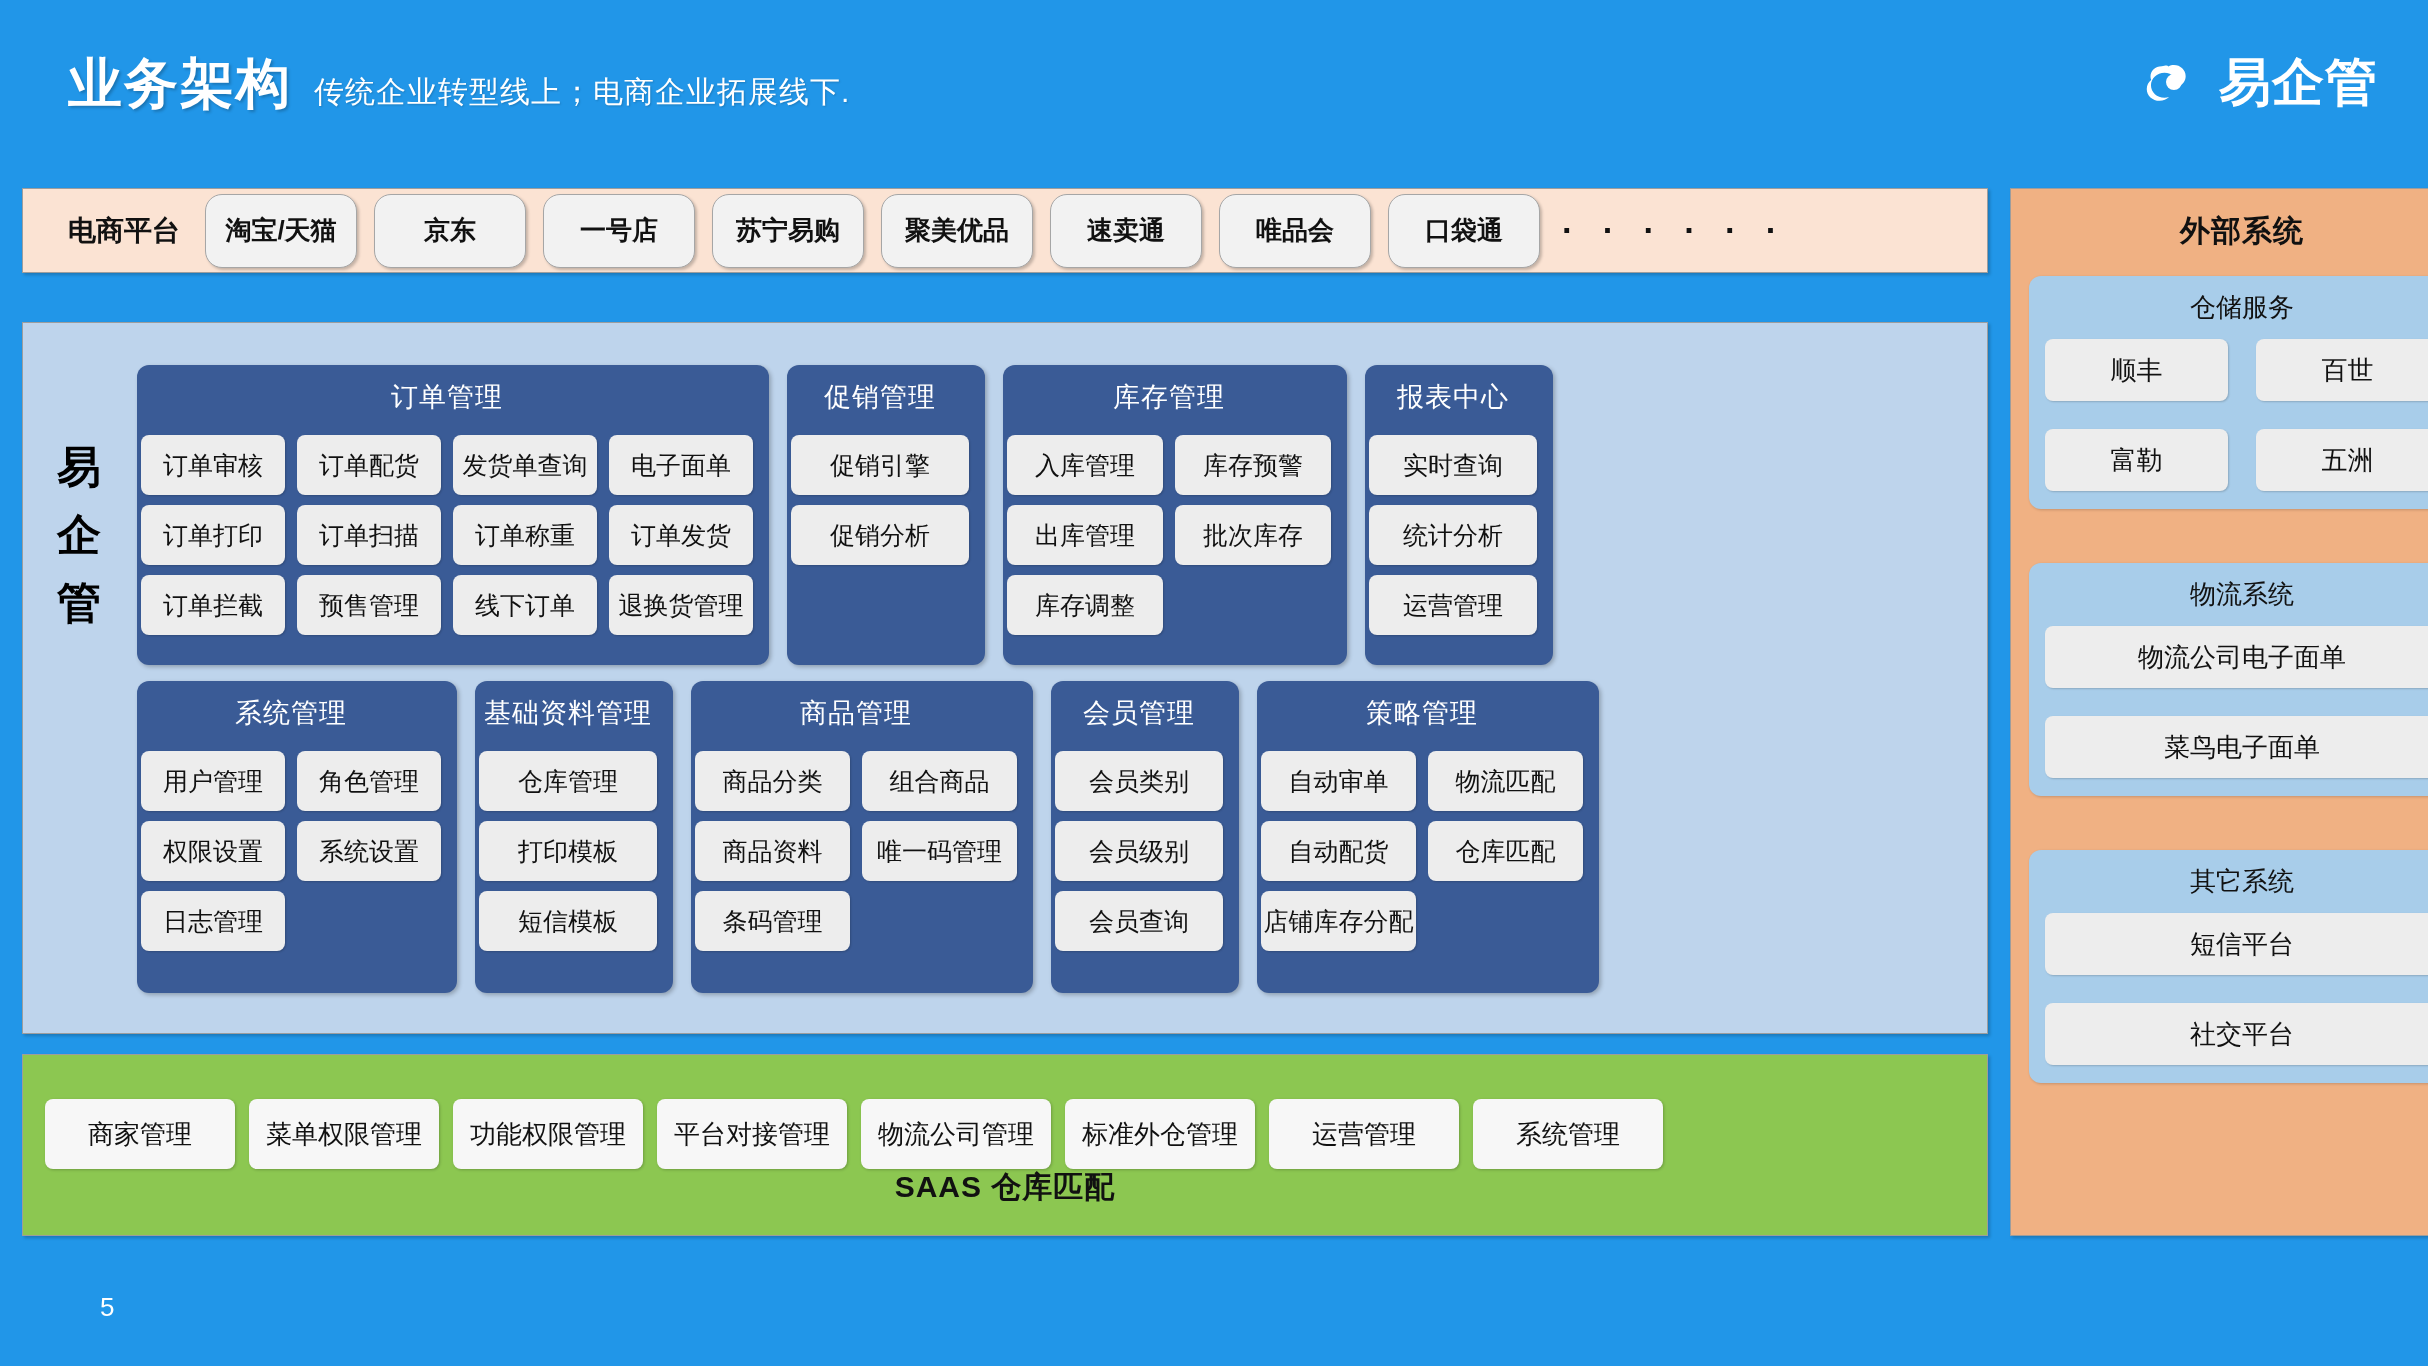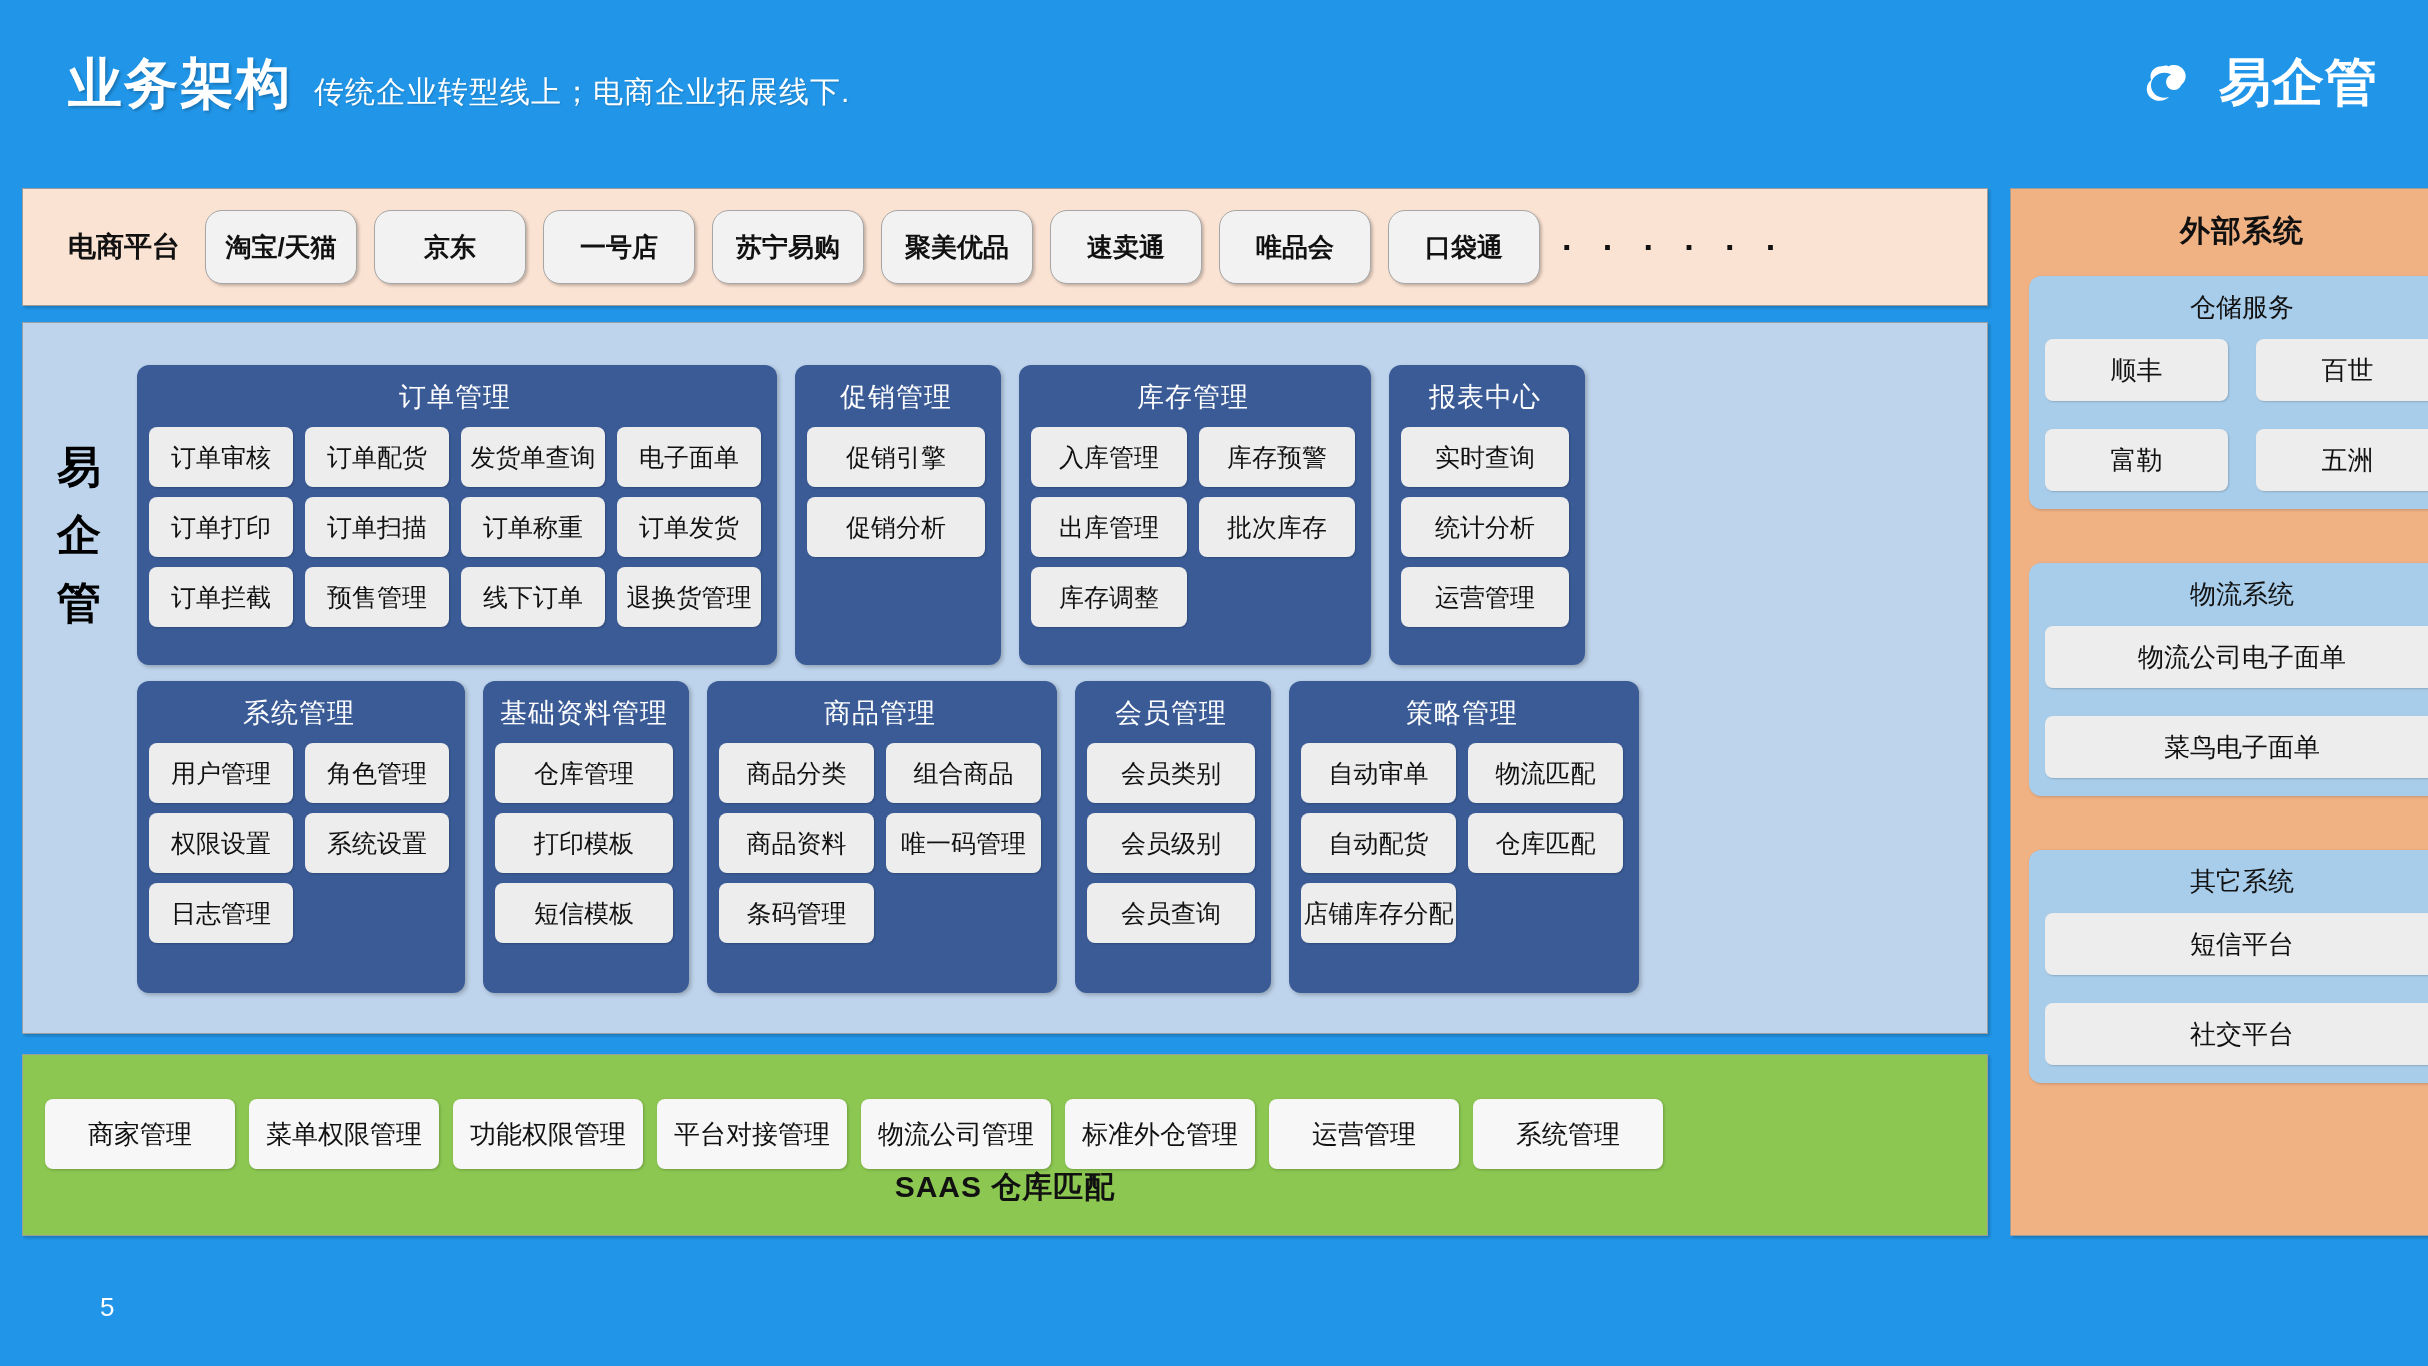--- a/index.html
+++ b/index.html
@@ -24,21 +24,21 @@
   }
   .logo { position: absolute; right: 62px; top: 48px; display: flex; align-items: center; }
   .logo-mark { width: 60px; height: 60px; }
   .logo-text { font-size: 52px; font-weight: bold; color: #ffffff; margin-left: 16px; letter-spacing: 1px; }
 
   
   .left-col { position: absolute; left: 22px; top: 188px; width: 1966px; height: 1048px; }
 
   
   .ecom-strip {
-    position: absolute; left: 0; top: 0; width: 1966px; height: 118px;
+    position: absolute; left: 0; top: 0; width: 1966px; height: 85px;
     background: #fbe3d3; border: 1px solid #9d9d9d;
     box-shadow: 2px 2px 3px rgba(0,0,0,0.20);
     display: flex; align-items: center; padding-left: 20px;
   }
   .ecom-label { font-size: 28px; font-weight: bold; color: #111; width: 162px; text-align: center; flex: none; }
   .ecom-items { display: flex; align-items: center; gap: 17px; }
   .ecom-chip {
     background: #f2f2f2; border: 1px solid #a6a6a6; border-radius: 17px;
     width: 152px; height: 74px; display: flex; align-items: center; justify-content: center;
     font-size: 26px; color: #111; box-shadow: 2px 2px 3px rgba(0,0,0,0.22); font-weight: bold;
@@ -55,23 +55,23 @@
     position: absolute; left: 22px; top: 110px; width: 70px;
     font-size: 44px; font-weight: bold; color: #000; line-height: 1.55;
     text-align: center; letter-spacing: 2px;
   }
 
   .row { position: absolute; display: flex; gap: 18px; }
   .row-top { left: 114px; top: 42px; height: 300px; }
   .row-bottom { left: 114px; top: 358px; height: 312px; }
 
   .group {
-    background: #3a5b96; border-radius: 12px; padding: 14px 16px 16px 12px;
+    background: #3a5b96; border-radius: 12px; padding: 14px 16px 16px 4px;
     box-shadow: 2px 2px 4px rgba(0,0,0,0.25);
-    display: flex; flex-direction: column;
+    display: flex; flex-direction: column; gap: 8px;
   }
   .group-title {
     color: #ffffff; font-size: 27px; text-align: center; margin-bottom: 12px;
     font-weight: normal; letter-spacing: 1px;
   }
   .tiles { display: grid; gap: 10px 12px; align-content: start; }
   .tile {
     background: #ededed; border-radius: 8px; height: 60px;
     display: flex; align-items: center; justify-content: center;
     font-size: 25px; color: #111; white-space: nowrap; padding: 0 6px;

